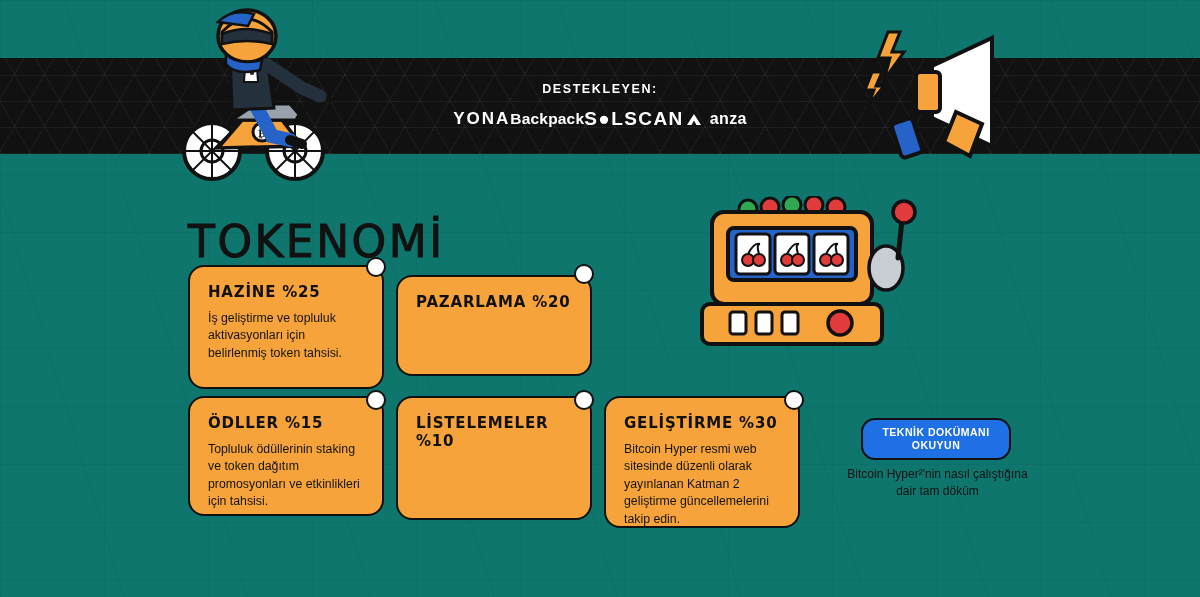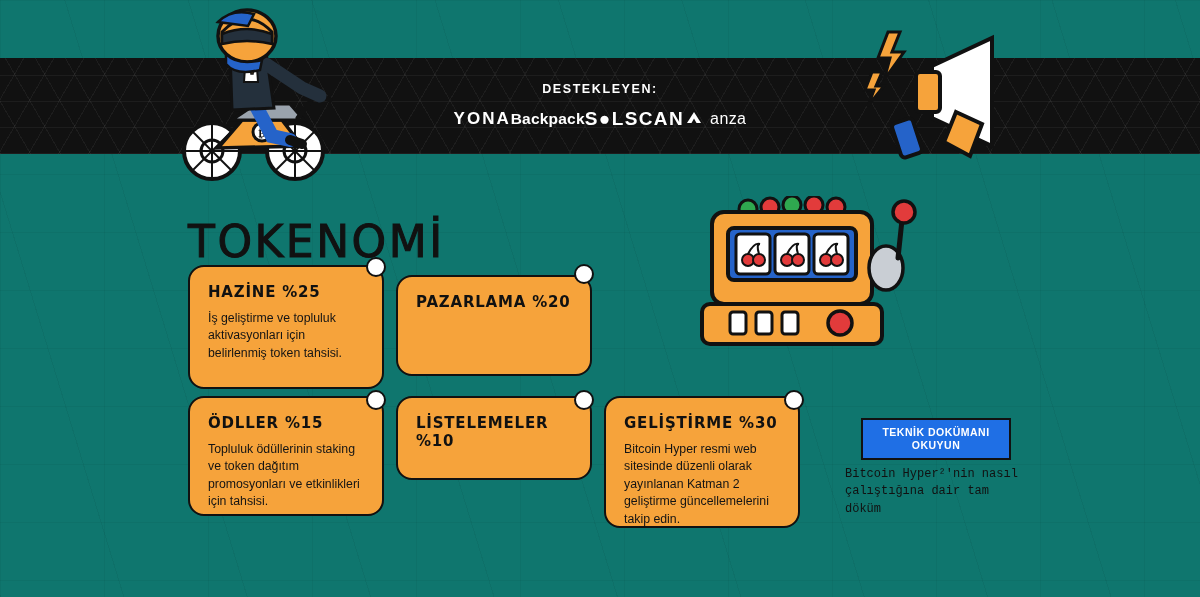--- a/index.html
+++ b/index.html
@@ -61,21 +61,21 @@
   }
   .band-logos {
     display: flex;
     align-items: center;
     color: #ffffff;
   }
   .logo { color: #fff; font-size: 16px; display: flex; align-items: center; }
   .logo-yona { font-weight: bold; letter-spacing: 2px; font-size: 17px; }
   .logo-backpack { font-weight: bold; font-size: 15.5px; letter-spacing: .2px; }
   .logo-solscan { font-weight: bold; letter-spacing: 1.4px; font-size: 19px; }
-  .logo-anza { font-weight: normal; font-size: 16px; display:flex; align-items:flex-start; gap:6px; letter-spacing:.4px;}
+  .logo-anza { font-weight: bold; font-size: 16px; display:flex; align-items:flex-end; gap:6px; letter-spacing:.4px;}
 
   
   .biker { position: absolute; left: 170px; top: 8px; width: 190px; height: 180px; z-index: 4; }
   
   .megaphone { position: absolute; left: 860px; top: 20px; width: 190px; height: 160px; z-index: 4; }
 
   
   .tokenomi {
     position: absolute;
     left: 188px; top: 216px;
@@ -115,62 +115,62 @@
     width: 20px; height: 20px;
     background: #ffffff;
     border: 2.5px solid #111111;
     border-radius: 50%;
     z-index: 5;
   }
 
   .c1 { left: 188px; top: 265px; width: 196px; height: 124px; }
   .c2 { left: 396px; top: 275px; width: 196px; height: 101px; }
   .c3 { left: 188px; top: 396px; width: 196px; height: 120px; }
-  .c4 { left: 396px; top: 396px; width: 196px; height: 84px; }
+  .c4 { left: 396px; top: 396px; width: 196px; height: 124px; }
   .c5 { left: 604px; top: 396px; width: 196px; height: 132px; }
 
   .k1 { left: 366px; top: 257px; }
   .k3 { left: 366px; top: 390px; }
   .k2 { left: 574px; top: 264px; }
   .k4 { left: 574px; top: 390px; }
   .k5 { left: 784px; top: 390px; }
 
   
   .slot { position: absolute; left: 690px; top: 196px; width: 245px; height: 168px; z-index: 3; }
 
   
   .cta-btn {
     position: absolute;
     left: 861px; top: 418px;
     width: 150px; height: 42px;
     background: #1F6FE5;
     border: 2px solid #111111;
-    border-radius: 0;
+    border-radius: 14px;
     color: #ffffff;
     font-size: 10.5px;
     font-weight: bold;
     letter-spacing: .5px;
     line-height: 1.25;
     display: flex;
     align-items: center;
     justify-content: center;
     text-align: center;
     padding: 0 6px;
     cursor: pointer;
     z-index: 4;
   }
   .cta-sub {
     position: absolute;
     left: 845px; top: 466px;
     width: 185px;
+    text-align: center;
     font-size: 12px;
     line-height: 1.45;
     color: #111;
     z-index: 4;
-    font-family: Liberation Mono, monospace;
   }
 </style>
 </head>
 <body>
 
 <div class="page">
 
   <div class="bg-grid"></div>
   <div class="bg-diag"></div>
 

